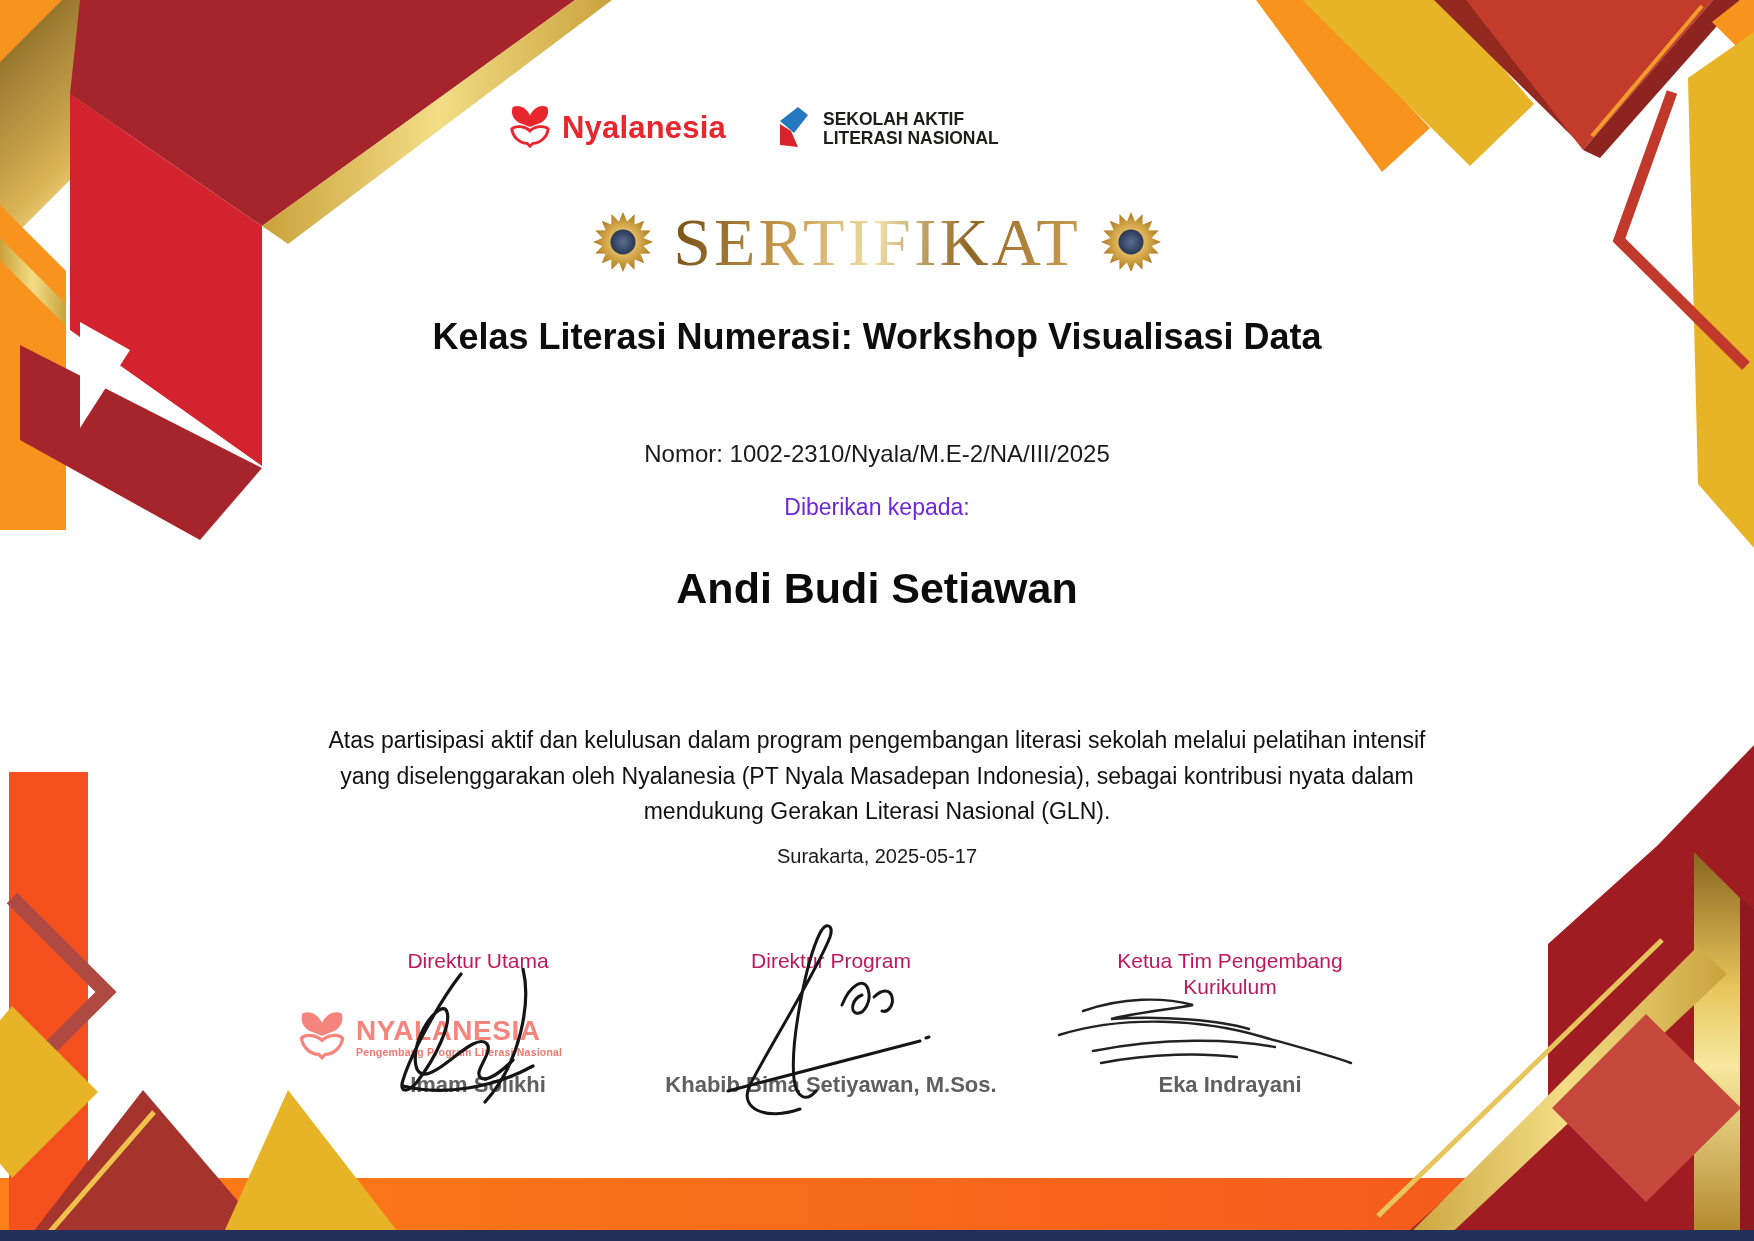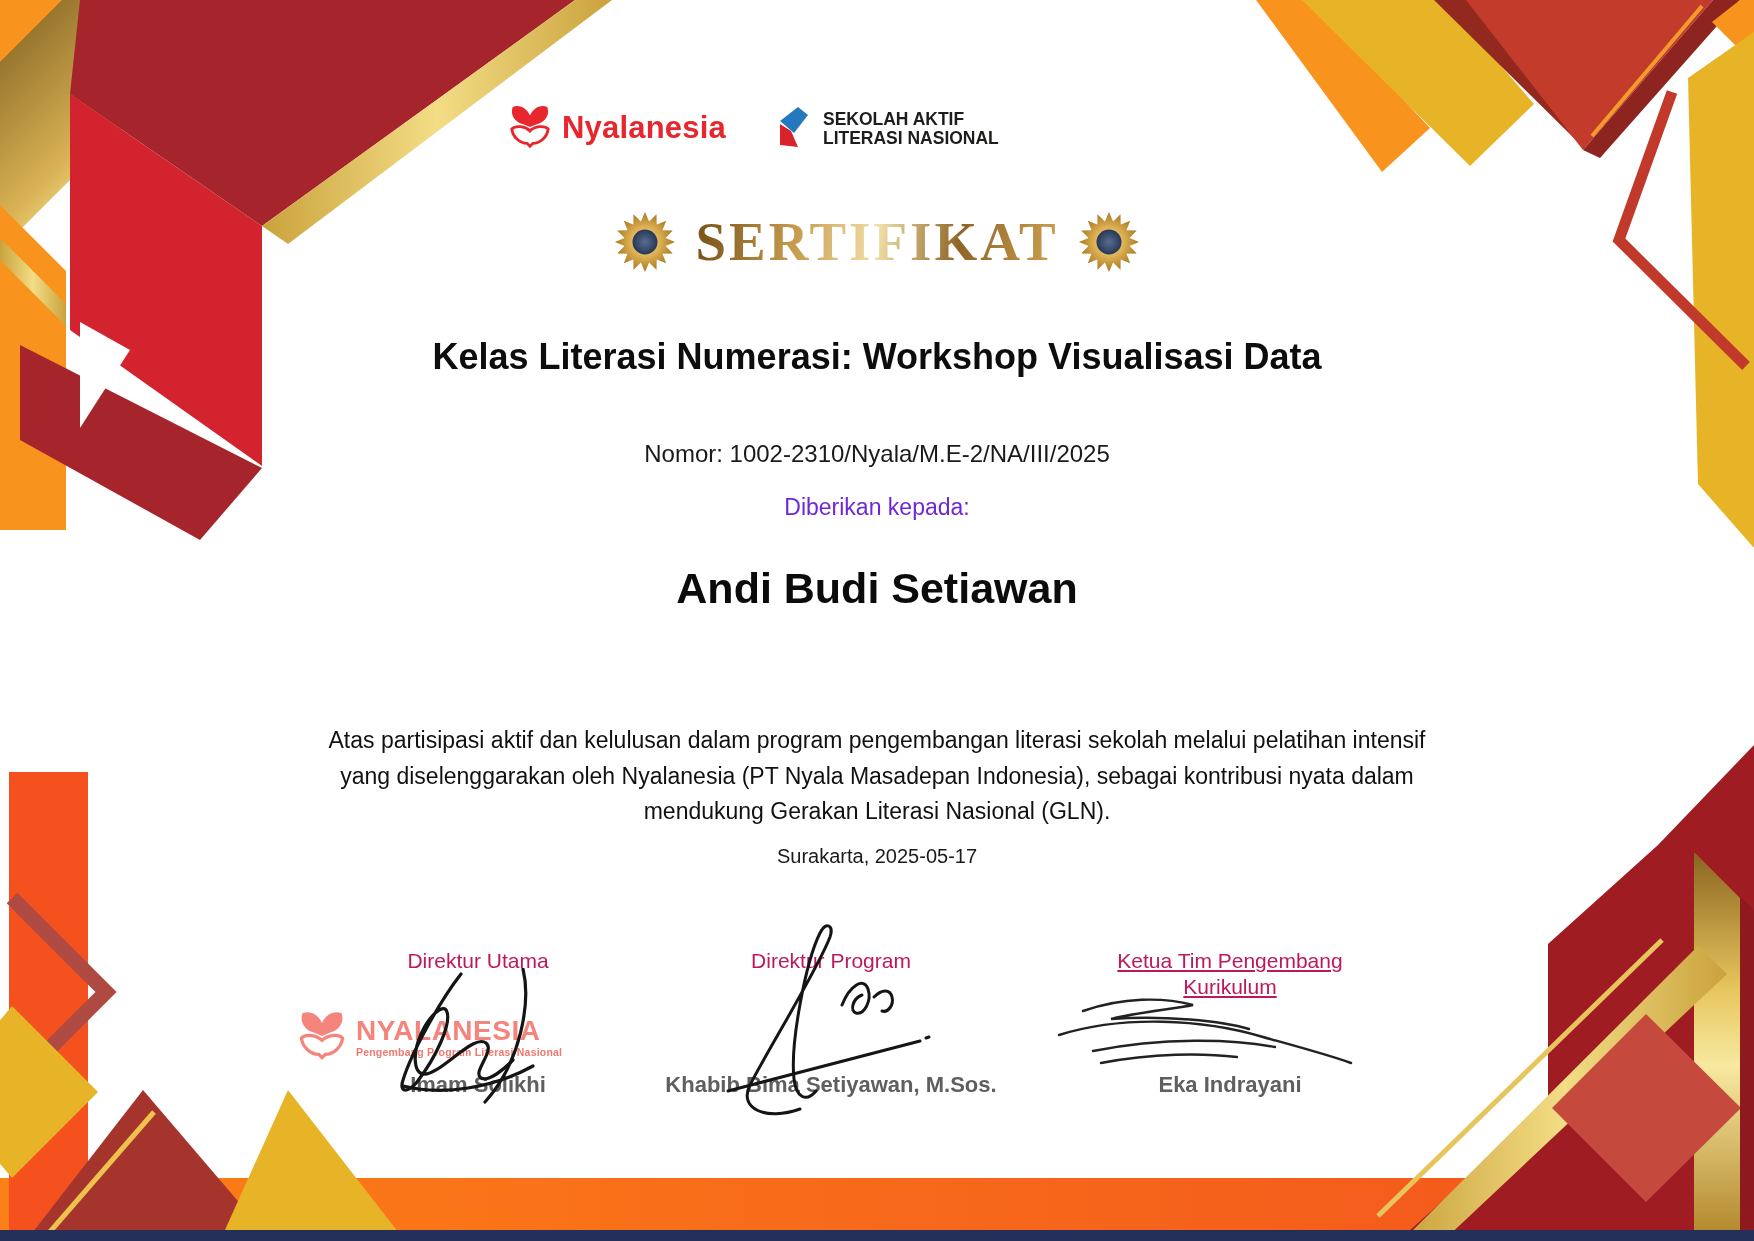--- a/index.html
+++ b/index.html
@@ -18,40 +18,40 @@
   .nyala-text{font-size:31px;font-weight:bold;color:#E8262D;letter-spacing:.2px;}
   .saln-text{display:flex;flex-direction:column;justify-content:center;
     font-size:19px;line-height:19.5px;font-weight:bold;color:#1D1D1B;
     transform:scaleX(.92);transform-origin:left center;white-space:nowrap;}
   .akademi-text{font-size:30px;font-weight:bold;
     background:linear-gradient(90deg,#F7A81B 0%,#F07E18 45%,#E2331B 100%);
     -webkit-background-clip:text;background-clip:text;color:transparent;}
 
   
   .title-row{top:196px;left:0;width:100%;display:flex;align-items:center;justify-content:center;gap:20px;}
-  .title{margin:0;font-family:"Liberation Serif",serif;font-weight:bold;
-    font-size:55px;line-height:92px;letter-spacing:3px;
+  .title{margin:0;font-family:"Liberation Serif",serif;font-weight:normal;
+    font-size:68px;line-height:92px;letter-spacing:3px;
     background:linear-gradient(98deg,#7E571B 4%,#C79A4D 28%,#F0DFA8 50%,#8F6526 72%,#C79A4D 96%);
     -webkit-background-clip:text;background-clip:text;color:transparent;}
   .sunburst{width:60px;height:60px;}
 
-  .subtitle{top:316px;font-size:36px;font-weight:bold;color:#0d0d0d;margin-top:20px;}
+  .subtitle{top:316px;font-size:36px;font-weight:bold;color:#0d0d0d;}
   .nomor{top:440px;font-size:24px;color:#1a1a1a;}
   .kepada{top:494px;font-size:23px;color:#6d28d9;}
   .recipient{top:564px;font-size:43px;font-weight:bold;color:#0b0b0b;}
   .bodytext{top:723px;left:327px;width:1100px;margin:0;text-align:center;
     font-size:23px;line-height:35.5px;color:#111;}
   .placedate{top:845px;font-size:20px;color:#1a1a1a;}
 
   
   .sig-role{top:948px;font-size:21px;line-height:26px;color:#be185d;text-align:center;}
   .sig-name{top:1072px;font-size:22px;font-weight:bold;color:#5f5f5f;text-align:center;}
   .role-1{left:308px;width:340px;}
   .role-2{left:661px;width:340px;}
-  .role-3{left:1100px;width:260px;text-decoration:underline;}
+  .role-3{left:1100px;width:260px;}
   .name-1{left:308px;width:340px;}
   .name-2{left:631px;width:400px;}
   .name-3{left:1060px;width:340px;}
   .sigsvg{position:absolute;z-index:3;}
   .sig-1{left:373px;top:968px;width:210px;height:138px;}
   .sig-2{left:722px;top:913px;width:218px;height:208px;}
   .sig-3{left:1053px;top:993px;width:328px;height:82px;}
 
   
   .watermark{top:1012px;left:296px;display:flex;align-items:center;gap:8px;z-index:1;color:#F5857C;}

